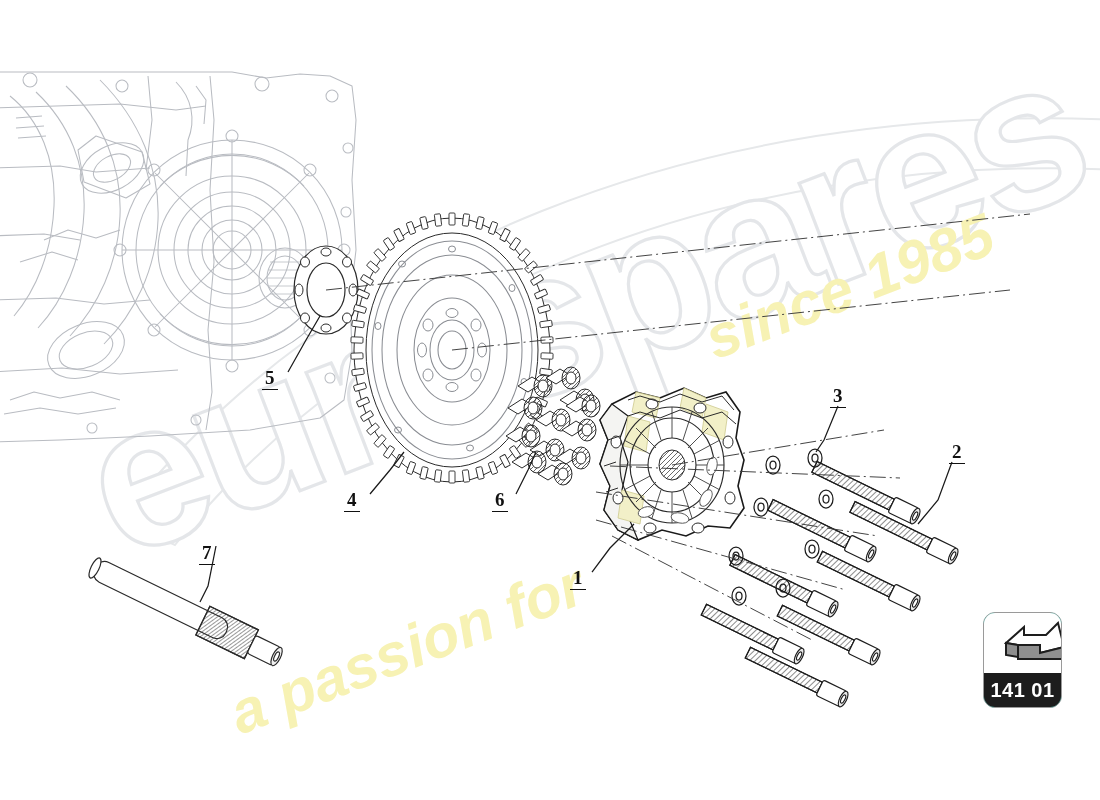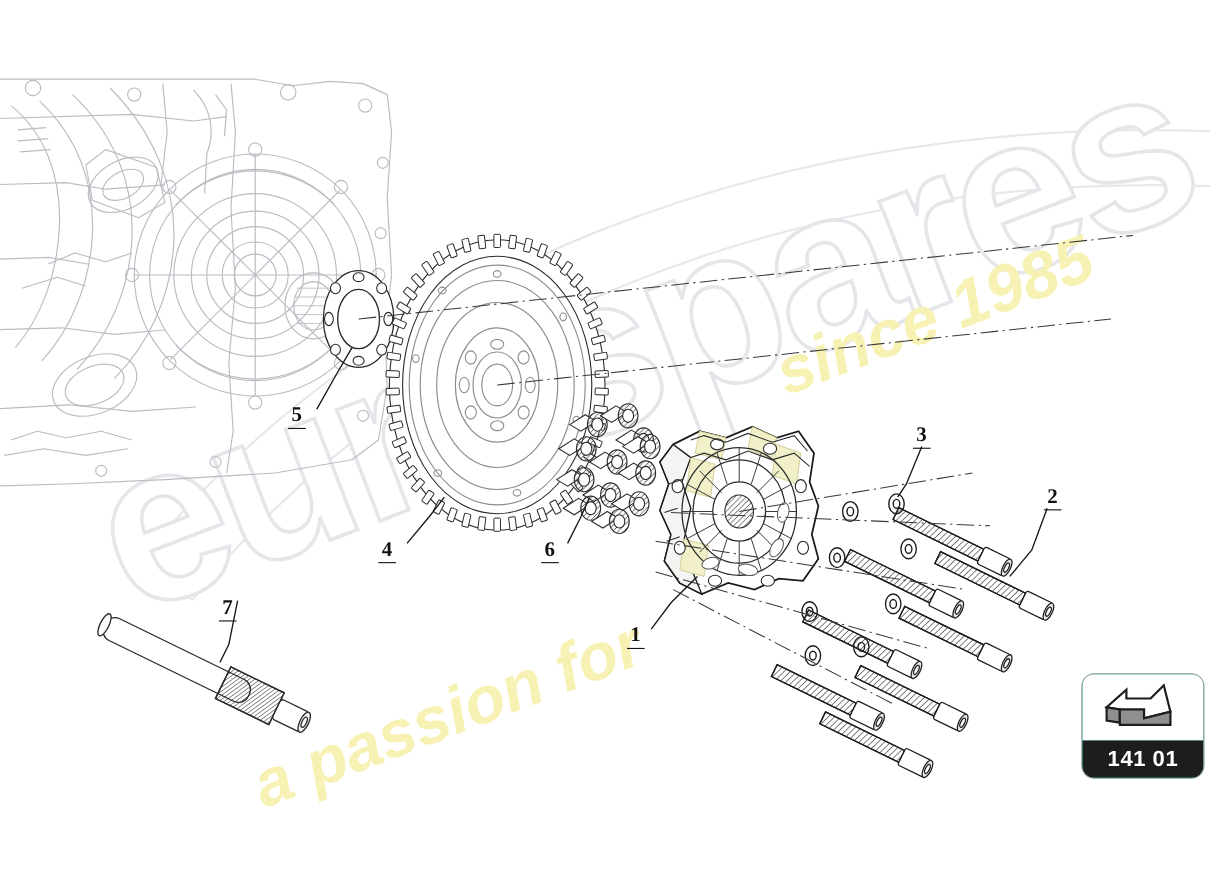--- a/index.html
+++ b/index.html
@@ -4,21 +4,21 @@
 <style>
   html,body{margin:0;padding:0;background:#ffffff;}
   body{width:1100px;height:800px;overflow:hidden;
        font-family:"Liberation Sans",sans-serif;}
   #stage{position:relative;width:1100px;height:800px;background:#ffffff;overflow:hidden;}
   #stage svg{position:absolute;left:0;top:0;}
   .lbl{position:absolute;font-family:"Liberation Serif",serif;font-weight:700;
        font-size:19px;color:#111;line-height:1;}
   .lbl span{display:inline-block;border-bottom:1.6px solid #111;padding:0 3px 2px 3px;}
   
-  #badge{position:absolute;left:983px;top:612px;width:112px;height:96px;
+  #badge{position:absolute;left:983px;top:612px;width:79px;height:96px;
          background:#14b8a6;border:1.5px solid #9a9a9a;border-radius:12px;
          box-sizing:border-box;overflow:hidden;}
   #badge .ico{position:relative;height:60px;background:#ffffff;}
   #badge .bar{height:calc(100% - 60px);background:#1d1d1d;color:#ffffff;
               display:flex;align-items:center;justify-content:center;
               font-family:"Liberation Sans",sans-serif;font-weight:700;font-size:20px;
               letter-spacing:.5px;}
 </style>
 </head>
 <body>

